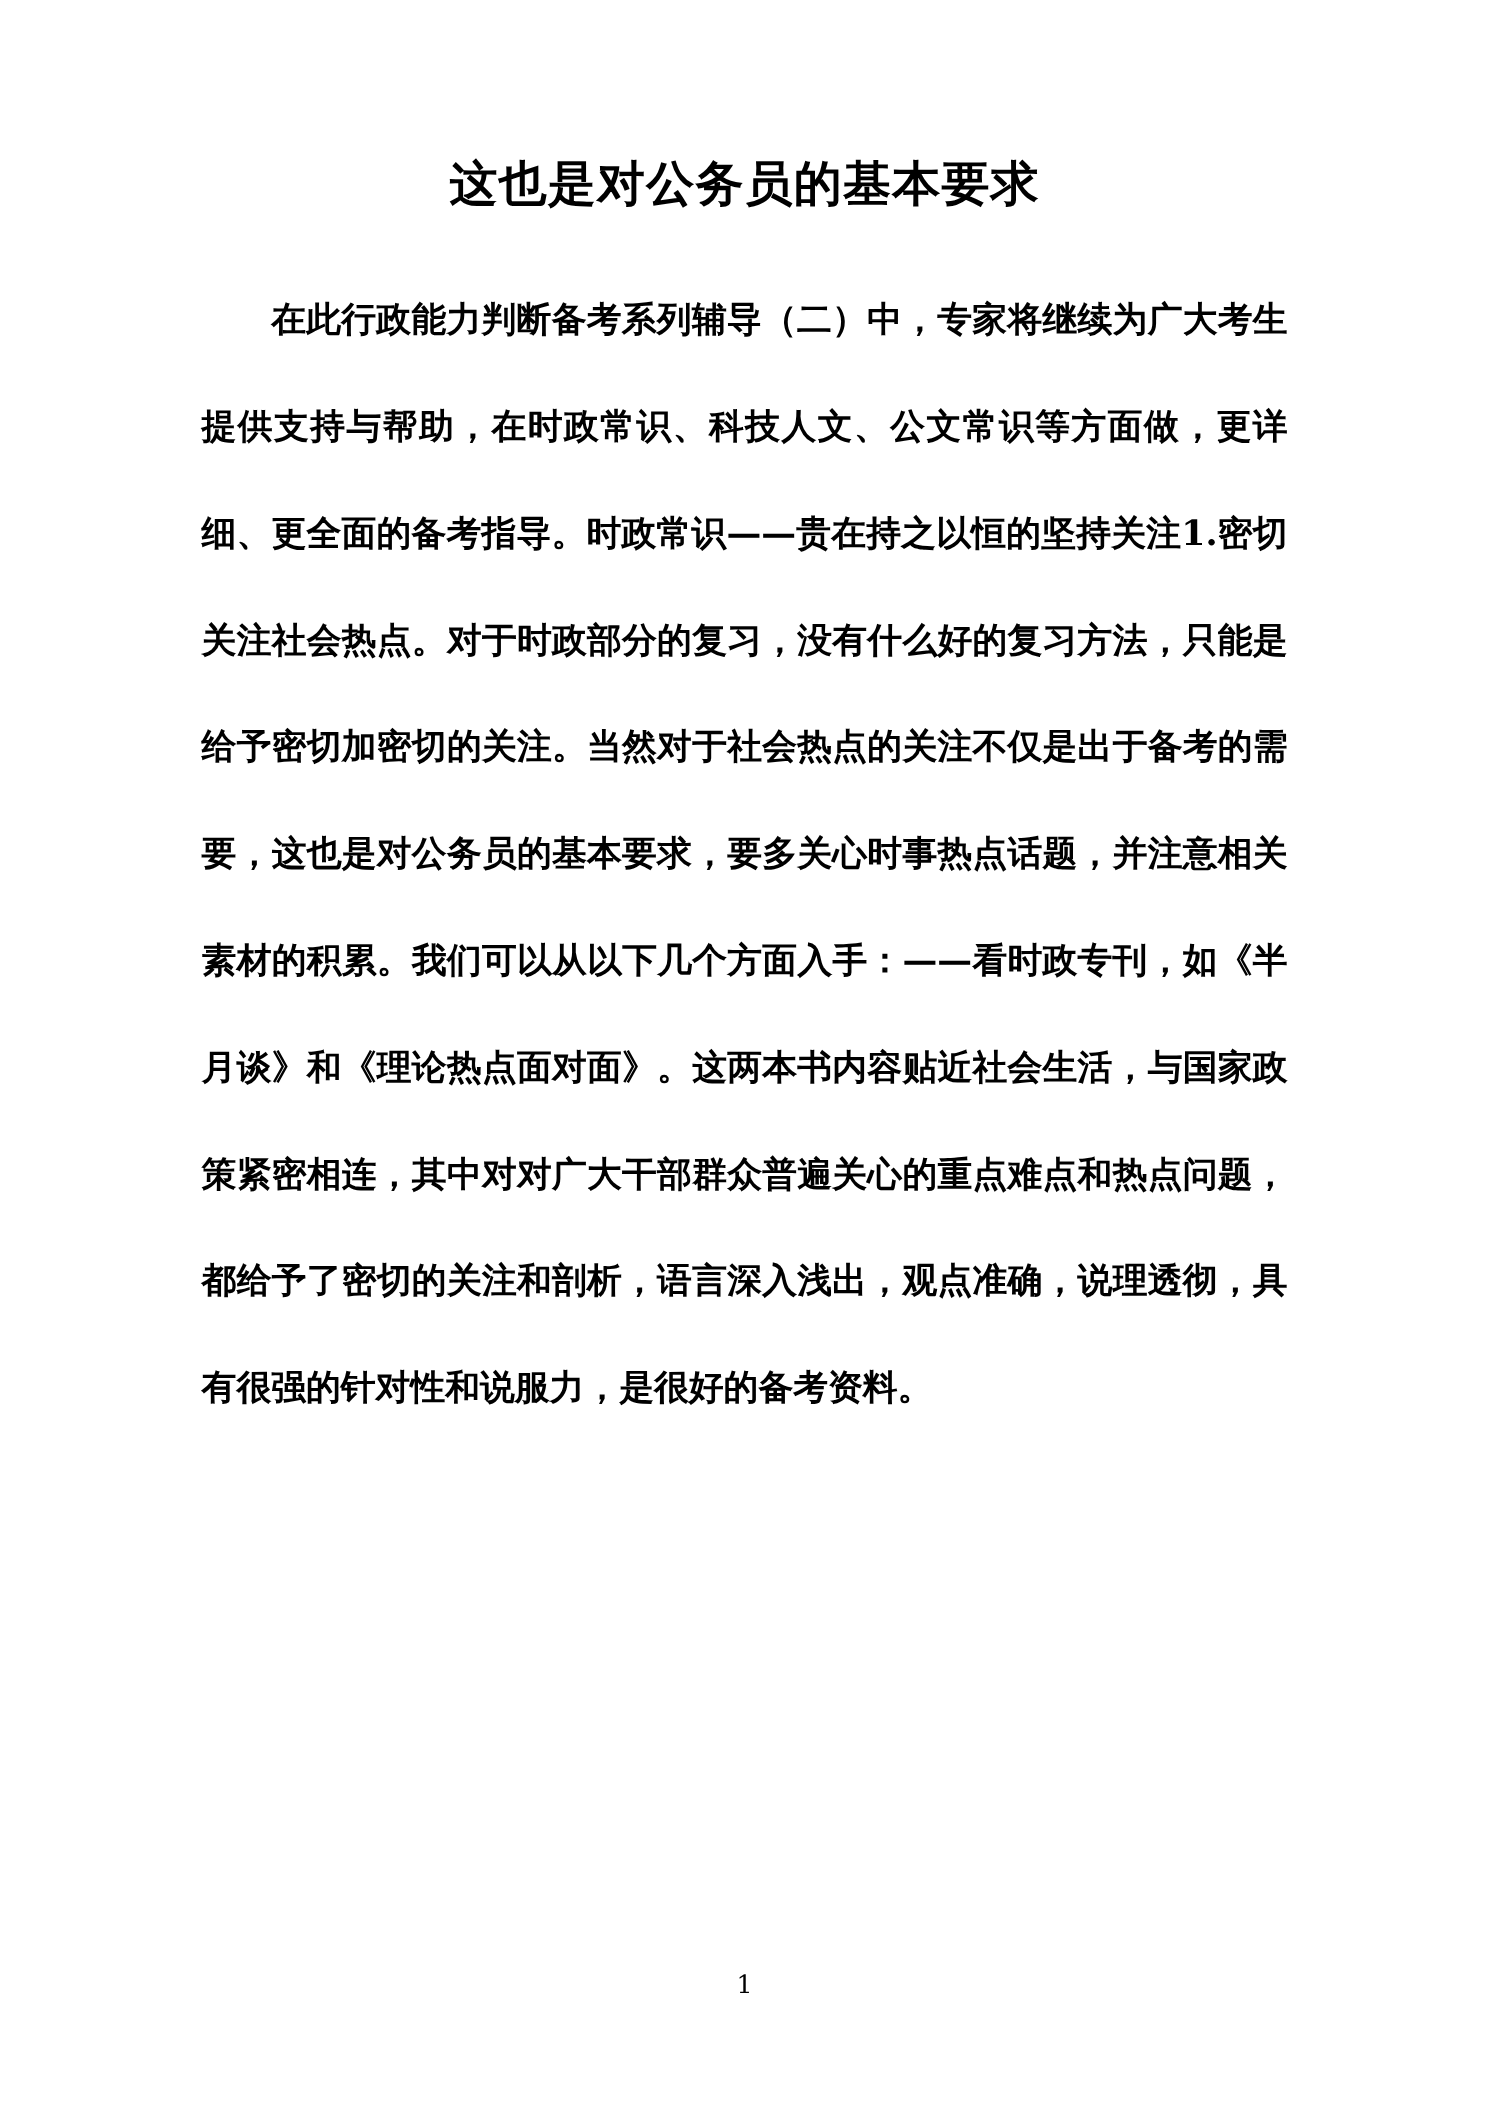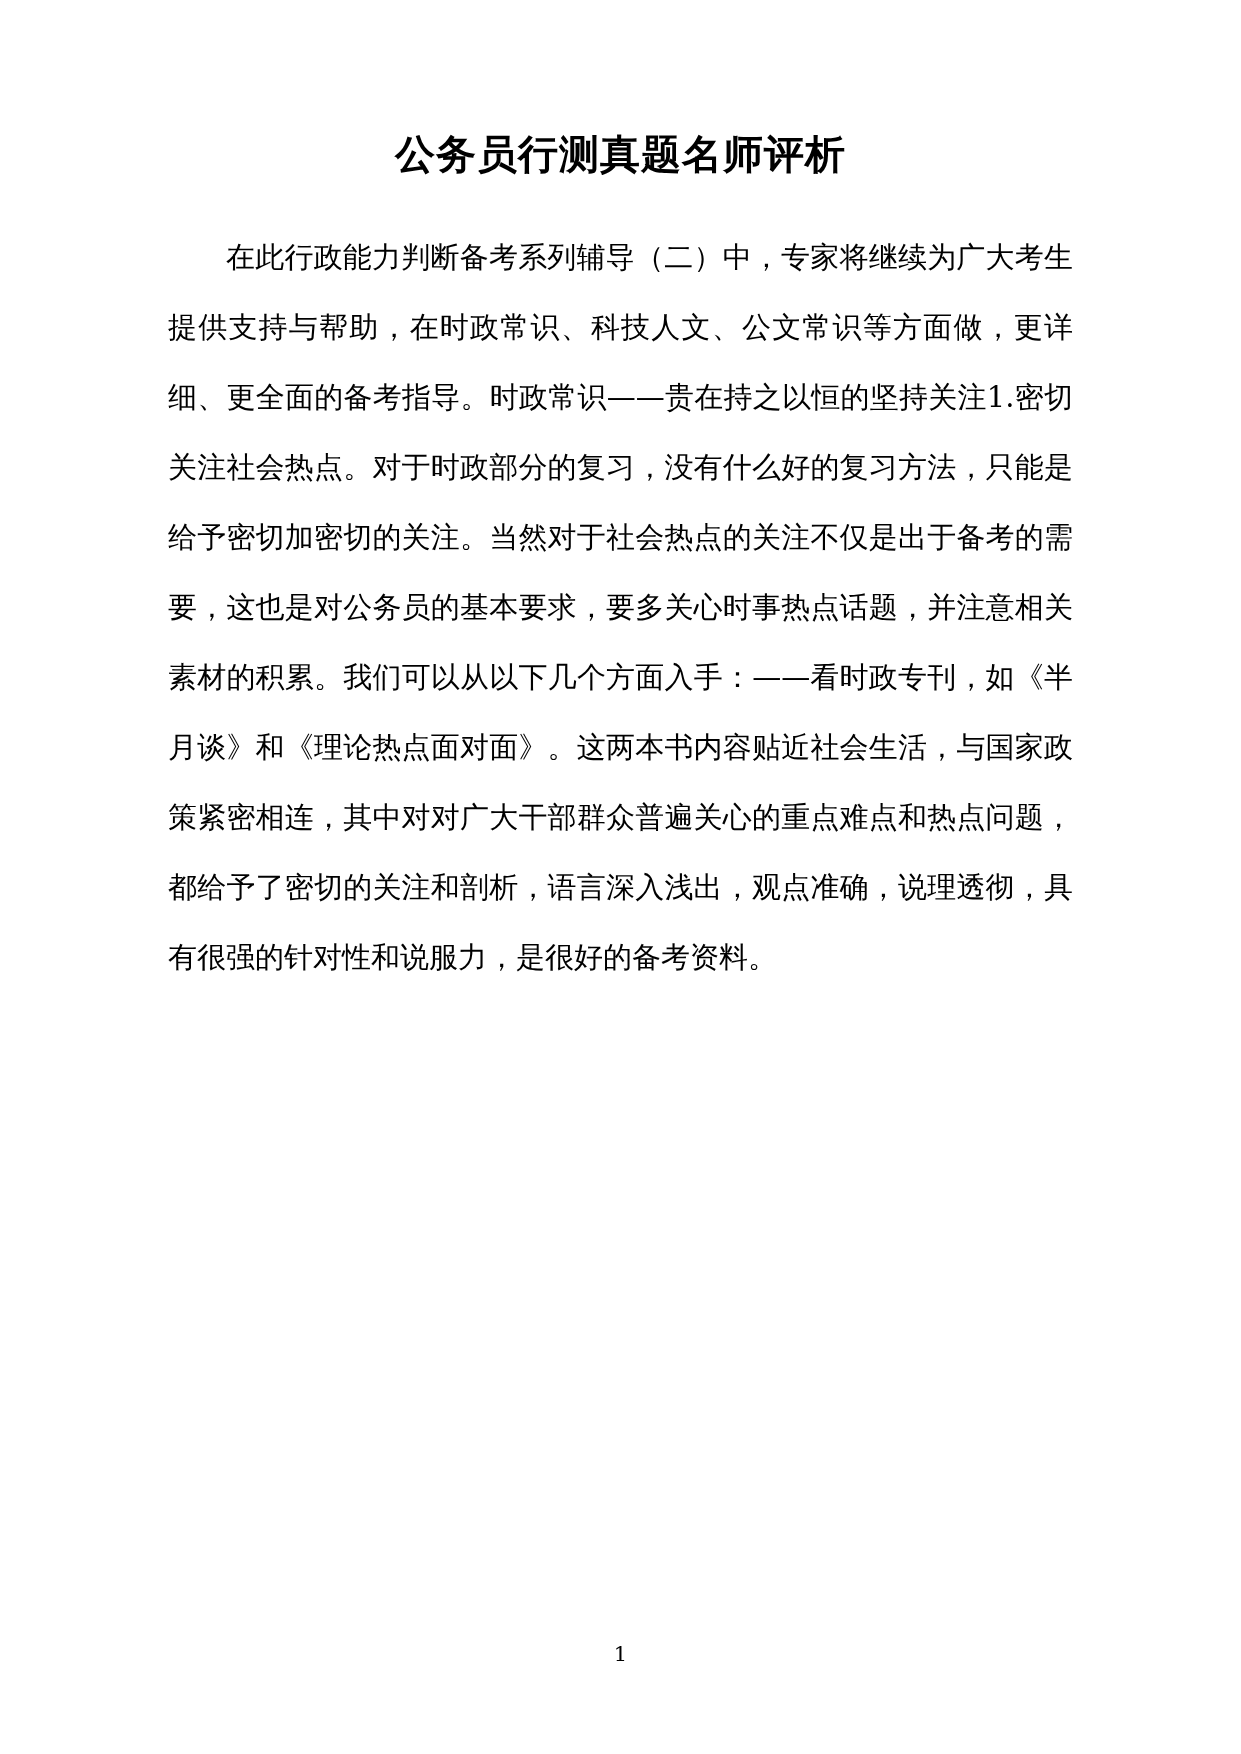--- a/index.html
+++ b/index.html
@@ -21,40 +21,41 @@
   .doc-title {
     text-align: center;
     font-size: 40px;
     font-weight: bold;
     margin: 0 0 36px 0;
     line-height: 64px;
     letter-spacing: 1px;
   }
   .body-text p {
     font-size: 29px;
-    line-height: 70px;
+    line-height: 89px;
     text-align: justify;
     text-indent: 2em;
     margin: 0;
     word-break: break-all;
+    font-weight: bold;
   }
   .page-number {
     position: absolute;
     bottom: 88px;
     left: 0;
     width: 100%;
     text-align: center;
     font-size: 21px;
     font-family: "DejaVu Serif", "Liberation Serif", serif;
   }
 </style>
 </head>
 <body>
 
 <div class="page">
-  <h1 class="doc-title">公务员行测真题名师评析</h1>
+  <h1 class="doc-title">这也是对公务员的基本要求</h1>
 
   <div class="body-text">
     <p>在此行政能力判断备考系列辅导（二）中，专家将继续为广大考生提供支持与帮助，在时政常识、科技人文、公文常识等方面做，更详细、更全面的备考指导。时政常识——贵在持之以恒的坚持关注1.密切关注社会热点。对于时政部分的复习，没有什么好的复习方法，只能是给予密切加密切的关注。当然对于社会热点的关注不仅是出于备考的需要，这也是对公务员的基本要求，要多关心时事热点话题，并注意相关素材的积累。我们可以从以下几个方面入手：——看时政专刊，如《半月谈》和《理论热点面对面》。这两本书内容贴近社会生活，与国家政策紧密相连，其中对对广大干部群众普遍关心的重点难点和热点问题，都给予了密切的关注和剖析，语言深入浅出，观点准确，说理透彻，具有很强的针对性和说服力，是很好的备考资料。</p>
   </div>
 
   <div class="page-number">1</div>
 </div>
 
 </body></html>

